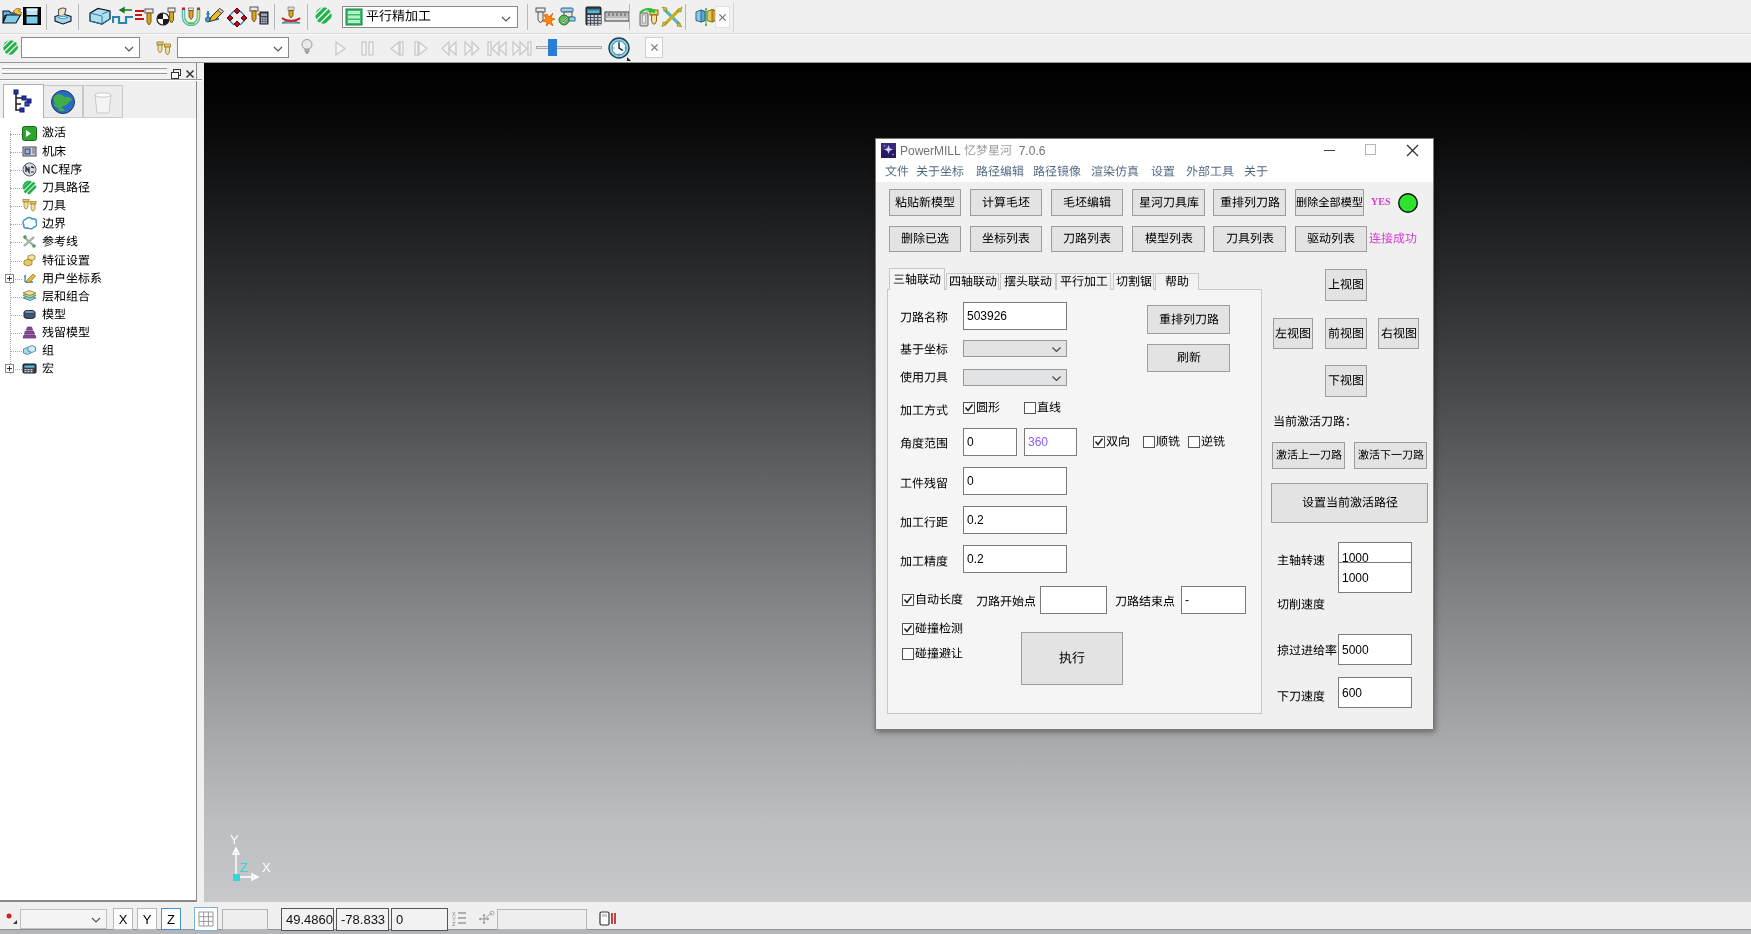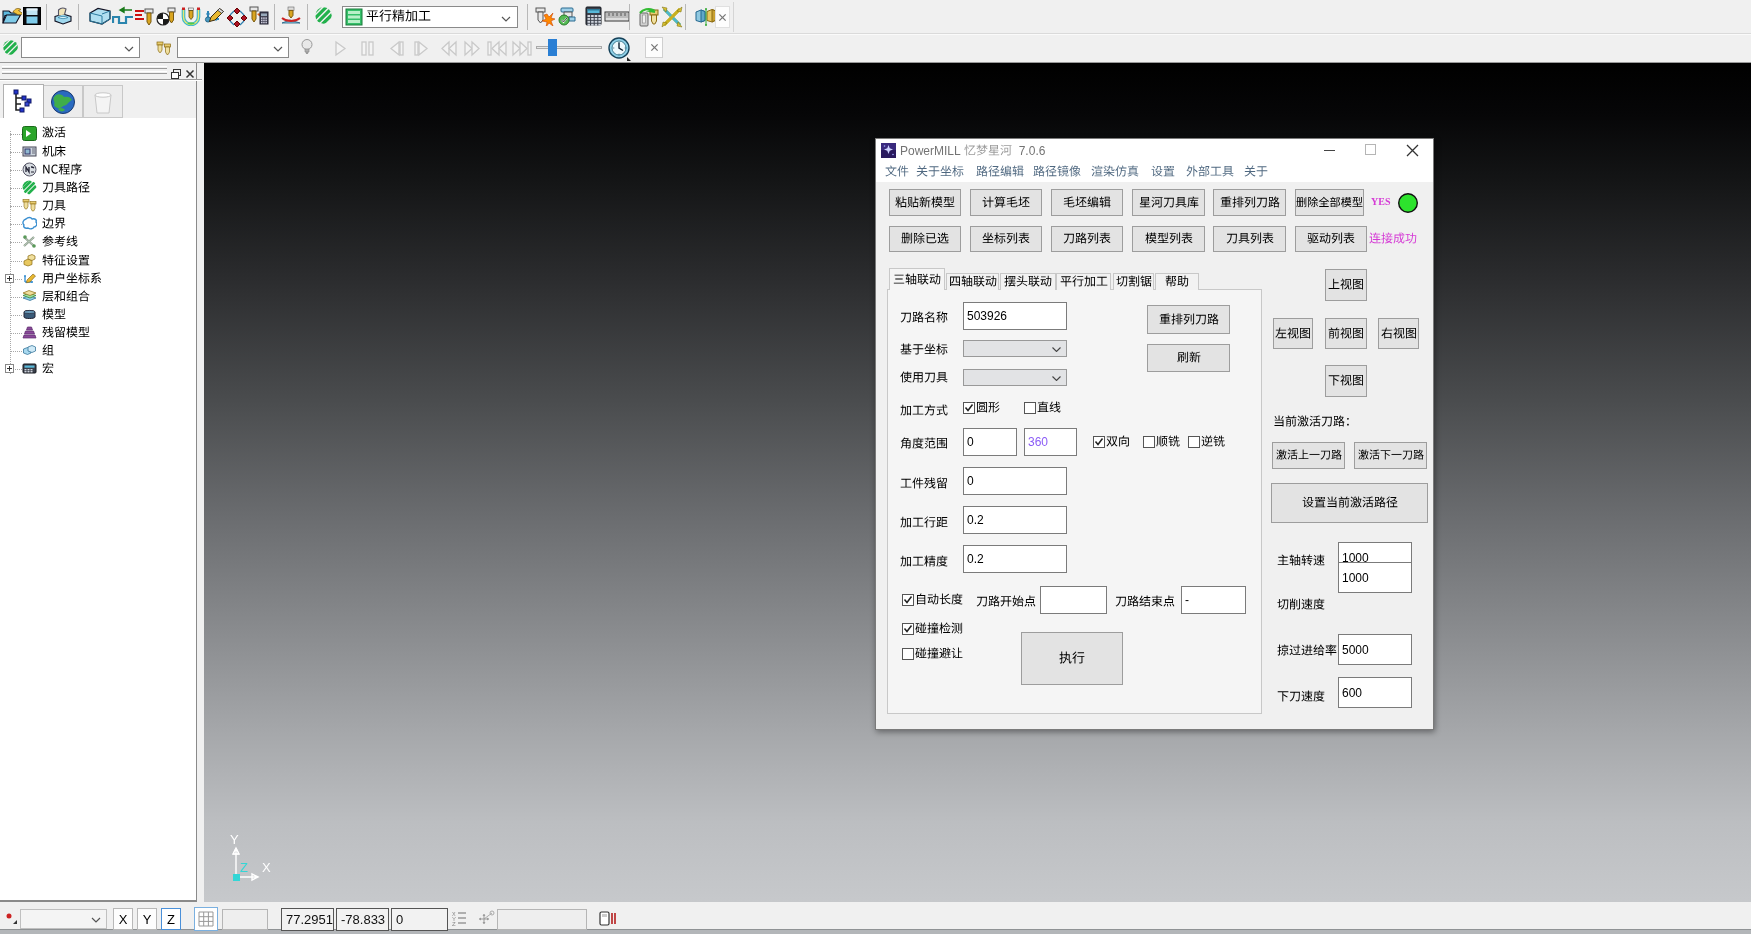--- a/index.html
+++ b/index.html
@@ -1115,21 +1115,21 @@
 <div class="abs flexc" style="left:113px;top:908px;width:20px;height:22px;background:#fdfdfd;border:1px solid #b8b8b8;font-size:13px;color:#000">X</div>
 <div class="abs flexc" style="left:137px;top:908px;width:20px;height:22px;background:#fdfdfd;border:1px solid #b8b8b8;font-size:13px;color:#000">Y</div>
 <div class="abs flexc" style="left:161px;top:908px;width:20px;height:22px;background:#fff;border:1px solid #4a90d9;font-size:13px;color:#000">Z</div>
 <div class="abs flexc" style="left:194px;top:907px;width:24px;height:24px;background:#fff;border:1px solid #7ab0e0">
     <svg width="22" height="22" viewBox="0 0 22 22">
       <path d="M4 4h14v14H4z" fill="none" stroke="#999"></path>
       <path d="M4 8.7h14M4 13.4h14M8.7 4v14M13.4 4v14" stroke="#999"></path>
     </svg>
   </div>
 <div class="abs" style="left:222px;top:909px;width:46px;height:21px;background:#eee;border:1px solid #b5b5b5"></div>
-<div class="abs flexl" style="left:281px;top:908px;width:53px;height:23px;background:#f2f2f2;border:1px solid #555;font-size:13px;color:#111;padding-left:4px">77.2951</div>
+<div class="abs flexl" style="left:281px;top:908px;width:53px;height:23px;background:#f2f2f2;border:1px solid #555;font-size:13px;color:#111;padding-left:4px">49.4860</div>
 <div class="abs flexl" style="left:336px;top:908px;width:53px;height:23px;background:#f2f2f2;border:1px solid #555;font-size:13px;color:#111;padding-left:4px">-78.833</div>
 <div class="abs flexl" style="left:391px;top:908px;width:57px;height:23px;background:#f2f2f2;border:1px solid #555;font-size:13px;color:#111;padding-left:4px">0</div>
 <div class="abs" style="left:452px;top:910px"><svg width="18" height="18" viewBox="0 0 18 18">
       <text x="0" y="6" font-size="6" fill="#888" font-family="Liberation Mono">X</text>
       <text x="0" y="11" font-size="6" fill="#888">Y</text>
       <text x="0" y="16" font-size="6" fill="#888">Z</text>
       <path d="M6 3h8M6 8h8M6 13h8" stroke="#999" stroke-width="1.5"></path>
     </svg></div>
 <div class="abs" style="left:475px;top:910px"><svg width="20" height="18" viewBox="0 0 20 18">
       <path d="M9 9l8-6" stroke="#aaa"></path>

